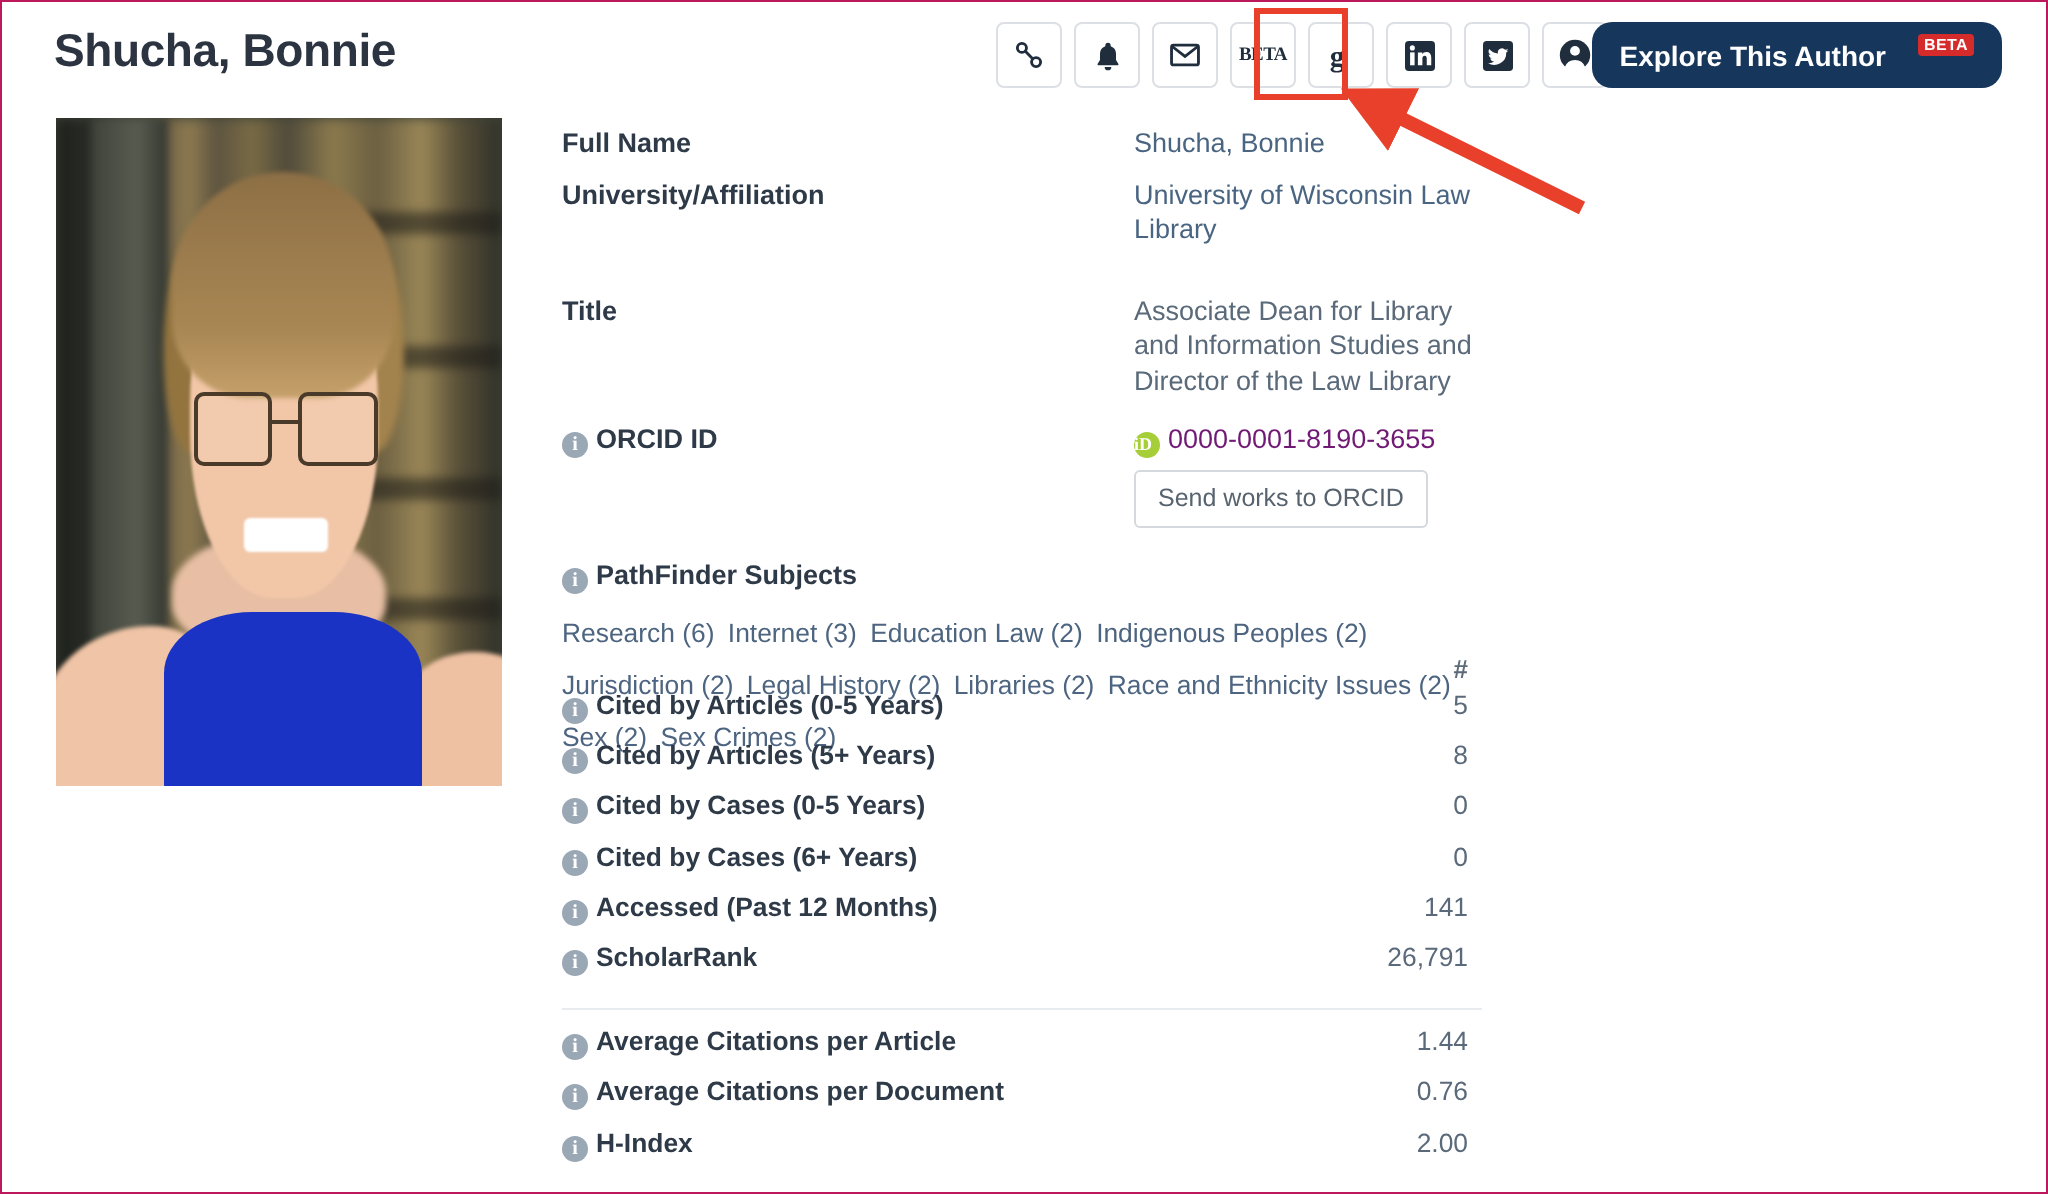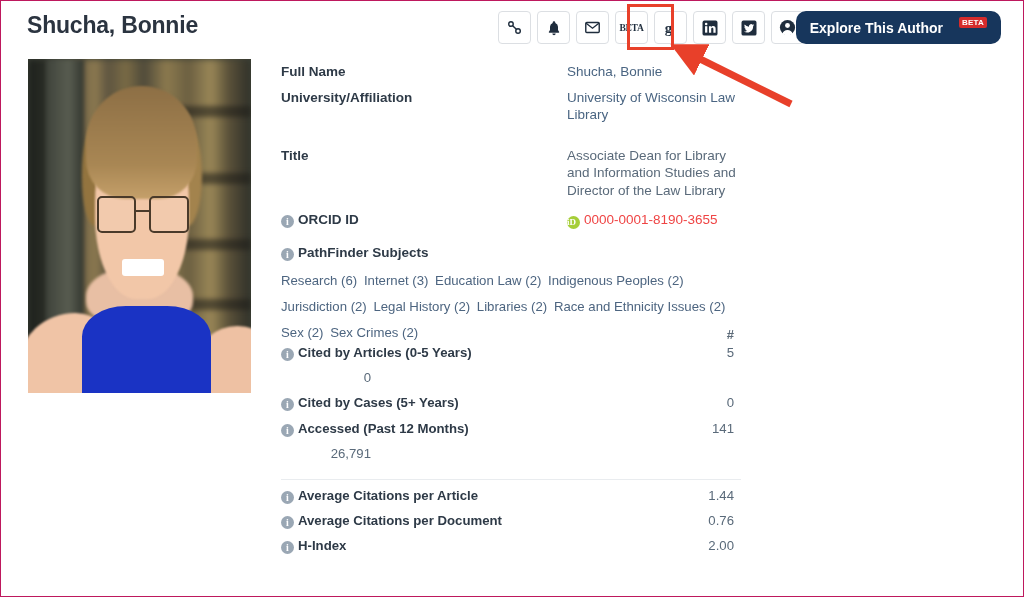--- a/index.html
+++ b/index.html
@@ -345,21 +345,21 @@
     color: #ffffff;
     font-size: 9px;
     font-weight: 700;
     line-height: 13px;
     text-align: left;
     font-family: "Liberation Serif", serif;
     margin-right: 4px;
     position: relative;
     top: 1px;
   }
-  .orcid-id { color: #ef4444; font-size: 13.5px; margin-top: 22px; }
+  .orcid-id { color: #701a75; font-size: 13.5px; margin-top: 22px; }
   .orcid-btn {
     margin-top: 6px;
     display: inline-block;
     padding: 5px 11px;
     border: 1px solid #d5d9dd;
     border-radius: 3px;
     background: #ffffff;
     font-family: "Liberation Sans", sans-serif;
     font-size: 12.5px;
     color: #57636f;
@@ -576,49 +576,56 @@
     </div>
 
     <div class="field-row orcid-row">
       <div class="field-label">
         <span class="info-icon">i</span><span>ORCID ID</span>
       </div>
       <div class="field-value">
         <div>
           <span class="orcid-icon">iD</span><span class="orcid-id">0000-0001-8190-3655</span>
         </div>
+        <div class="orcid-btn">Send works to ORCID</div>
       </div>
     </div>
 
     <div class="pathfinder-head">
       <span class="info-icon">i</span><span>PathFinder Subjects</span>
     </div>
 
     <div class="subjects"><a>Research (6)</a> <a>Internet (3)</a> <a>Education Law (2)</a> <a>Indigenous Peoples (2)</a> <a>Jurisdiction (2)</a> <a>Legal History (2)</a> <a>Libraries (2)</a> <a>Race and Ethnicity Issues (2)</a> <a>Sex (2)</a> <a>Sex Crimes (2)</a> </div>
   </div>
 
   <div class="metrics">
     <div class="metrics-head">#</div>
     <div>
         <div class="metric-row">
           <div class="metric-label"><span class="info-icon">i</span><span>Cited by Articles (0-5 Years)</span></div>
           <div class="metric-value">5</div>
         </div>
         <div class="metric-row">
+          <div class="metric-label"><span class="info-icon">i</span><span>Cited by Articles (5+ Years)</span></div>
+          <div class="metric-value">8</div>
+        </div>
+        <div class="metric-row">
+          <div class="metric-label"><span class="info-icon">i</span><span>Cited by Cases (0-5 Years)</span></div>
           <div class="metric-value">0</div>
         </div>
         <div class="metric-row">
-          <div class="metric-label"><span class="info-icon">i</span><span>Cited by Cases (5+ Years)</span></div>
+          <div class="metric-label"><span class="info-icon">i</span><span>Cited by Cases (6+ Years)</span></div>
           <div class="metric-value">0</div>
         </div>
         <div class="metric-row">
           <div class="metric-label"><span class="info-icon">i</span><span>Accessed (Past 12 Months)</span></div>
           <div class="metric-value">141</div>
         </div>
         <div class="metric-row">
+          <div class="metric-label"><span class="info-icon">i</span><span>ScholarRank</span></div>
           <div class="metric-value">26,791</div>
         </div>
       </div>
     <div class="metric-divider"></div>
     <div>
         <div class="metric-row">
           <div class="metric-label"><span class="info-icon">i</span><span>Average Citations per Article</span></div>
           <div class="metric-value">1.44</div>
         </div>
         <div class="metric-row">

